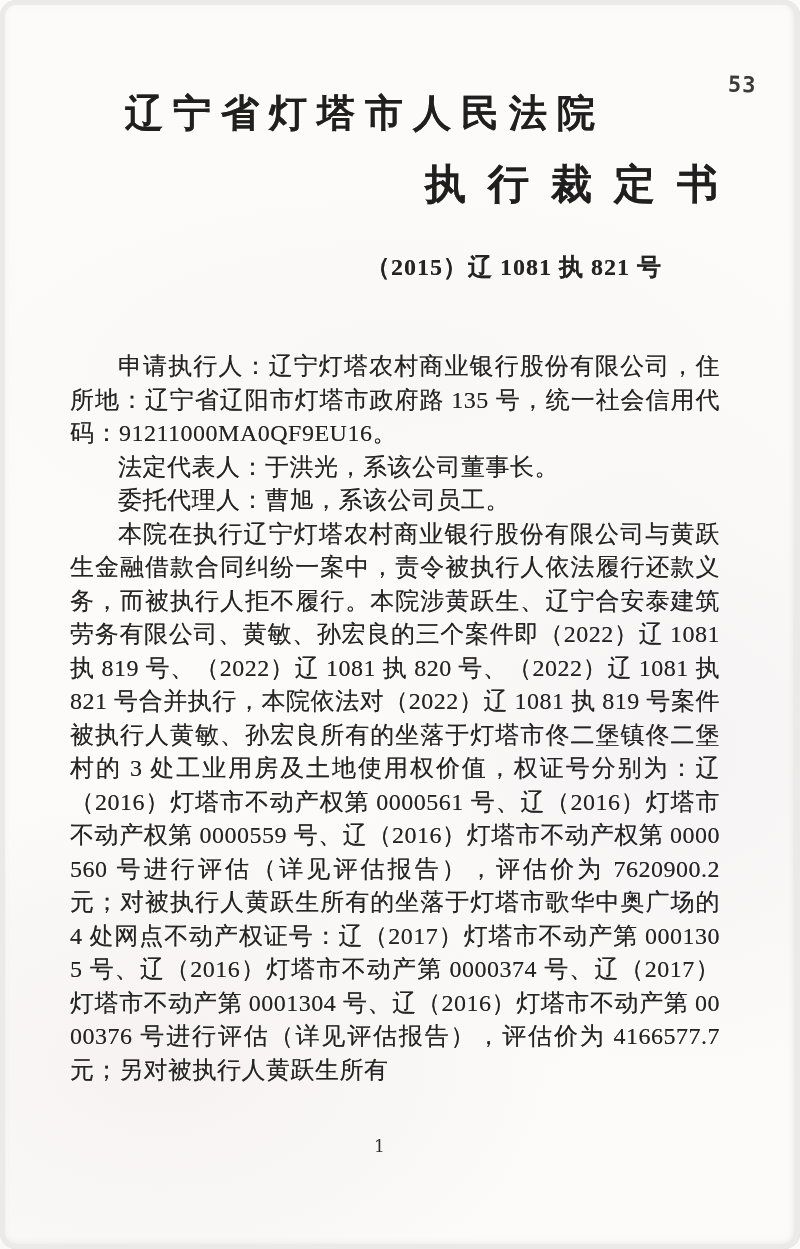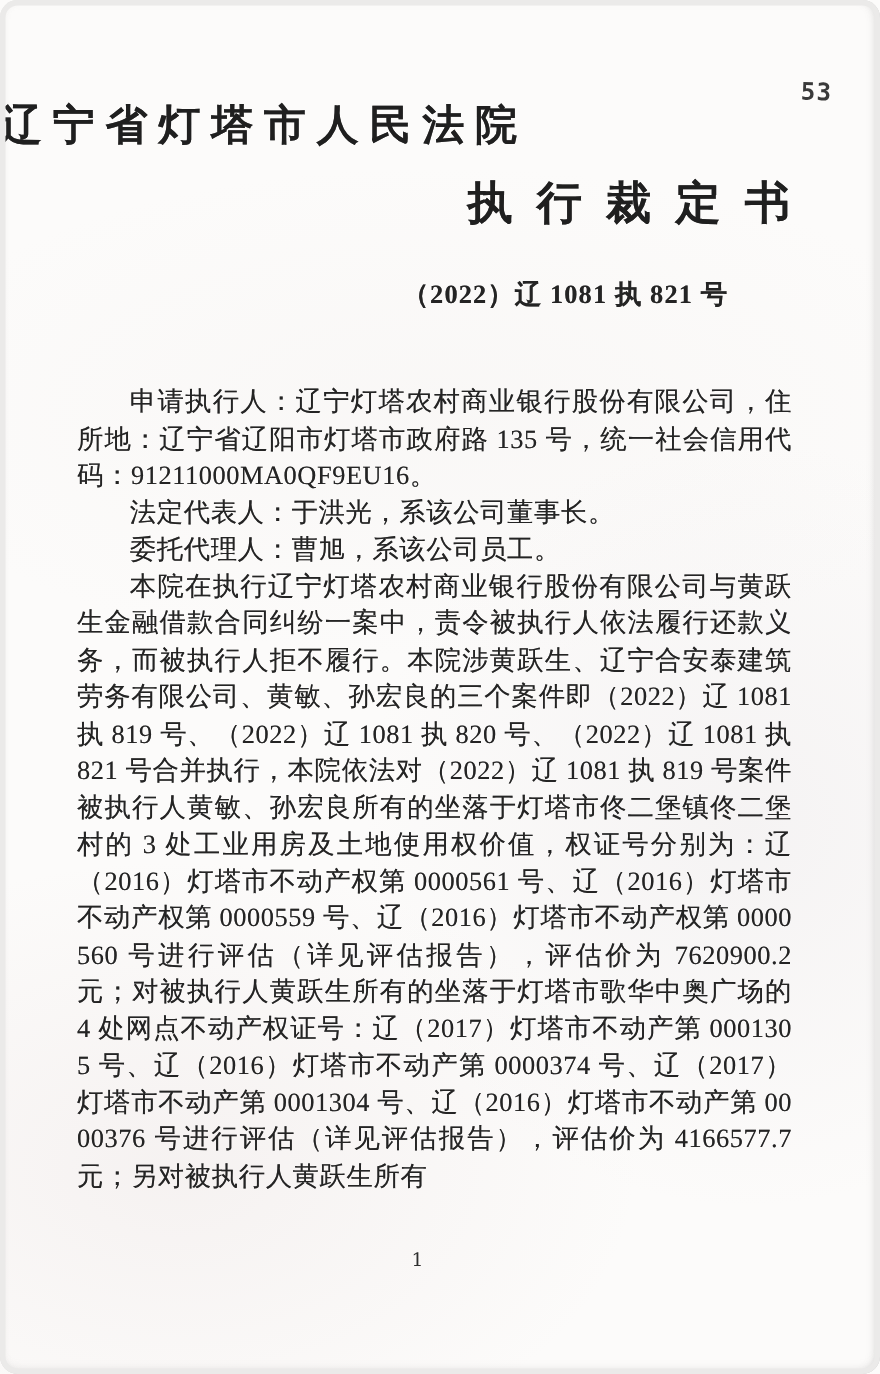--- a/index.html
+++ b/index.html
@@ -46,20 +46,21 @@
     font-family: "DejaVu Sans Mono", monospace;
   }
   .court {
     position: absolute;
     top: 88px;
     left: 0;
     width: 100%;
     margin: 0;
     padding-right: 70px;
     box-sizing: border-box;
+    text-align: center;
     font-size: 38px;
     font-weight: bold;
     letter-spacing: 10px;
     color: #1f1f1f;
     text-shadow: 0 0 0.5px rgba(20,20,20,0.7);
   }
   .doctype {
     position: absolute;
     top: 157px;
     left: 0;
@@ -120,21 +121,21 @@
 
 <div class="photo">
   <div class="frame"></div>
 
   <div class="corner-num">53</div>
 
   <h1 class="court">辽宁省灯塔市人民法院</h1>
 
   <h2 class="doctype">执行裁定书</h2>
 
-  <div class="caseno">（2022）辽 1081 执 821 号</div>
+  <div class="caseno">（2015）辽 1081 执 821 号</div>
 
   <div class="doc-body">
       <p class="para">申请执行人：辽宁灯塔农村商业银行股份有限公司，住所地：辽宁省辽阳市灯塔市政府路 135 号，统一社会信用代码：91211000MA0QF9EU16。</p>
       <p class="para">法定代表人：于洪光，系该公司董事长。</p>
       <p class="para">委托代理人：曹旭，系该公司员工。</p>
       <p class="para">本院在执行辽宁灯塔农村商业银行股份有限公司与黄跃生金融借款合同纠纷一案中，责令被执行人依法履行还款义务，而被执行人拒不履行。本院涉黄跃生、辽宁合安泰建筑劳务有限公司、黄敏、孙宏良的三个案件即（2022）辽 1081 执 819 号、（2022）辽 1081 执 820 号、（2022）辽 1081 执 821 号合并执行，本院依法对（2022）辽 1081 执 819 号案件被执行人黄敏、孙宏良所有的坐落于灯塔市佟二堡镇佟二堡村的 3 处工业用房及土地使用权价值，权证号分别为：辽（2016）灯塔市不动产权第 0000561 号、辽（2016）灯塔市不动产权第 0000559 号、辽（2016）灯塔市不动产权第 0000560 号进行评估（详见评估报告），评估价为 7620900.2 元；对被执行人黄跃生所有的坐落于灯塔市歌华中奥广场的 4 处网点不动产权证号：辽（2017）灯塔市不动产第 0001305 号、辽（2016）灯塔市不动产第 0000374 号、辽（2017）灯塔市不动产第 0001304 号、辽（2016）灯塔市不动产第 0000376 号进行评估（详见评估报告），评估价为 4166577.7 元；另对被执行人黄跃生所有</p>
     </div>
 
   <div class="footer-num">1</div>
 </div>

